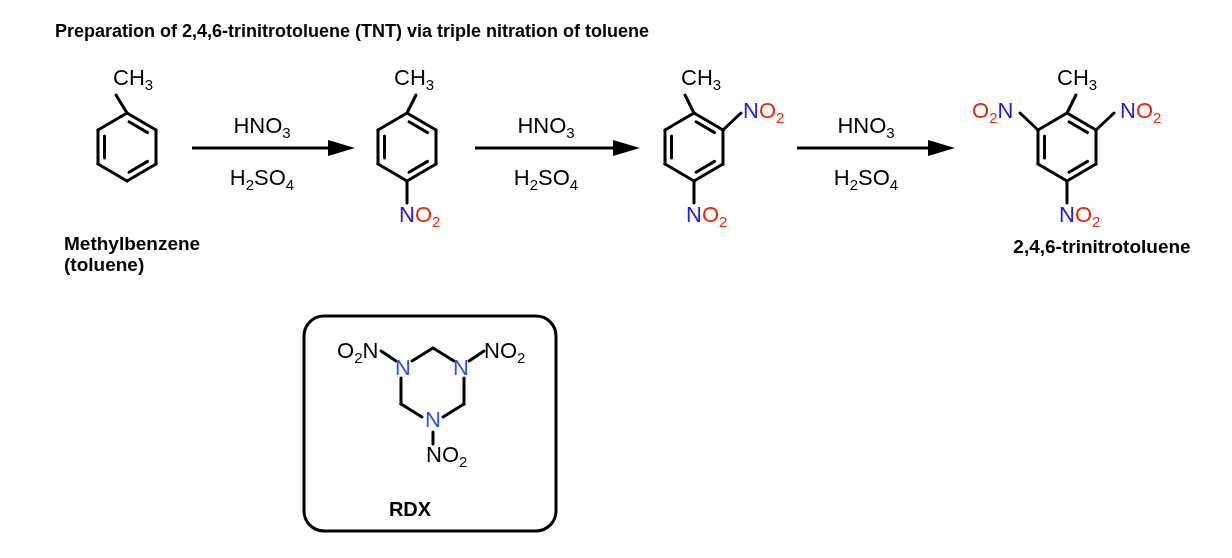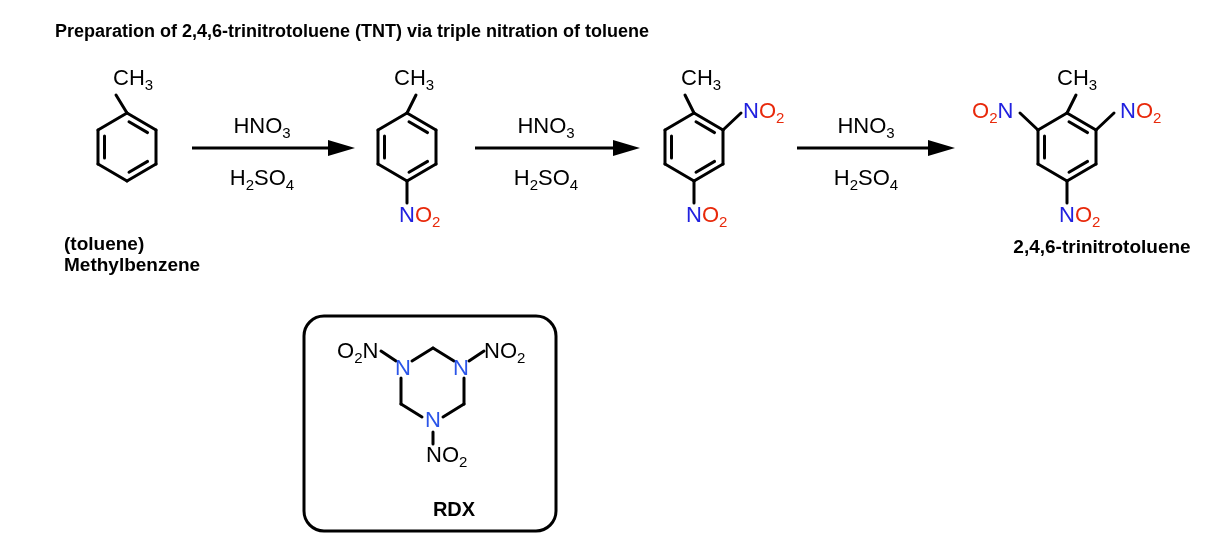--- a/index.html
+++ b/index.html
@@ -109,22 +109,22 @@
         <line x1="381" y1="351" x2="396" y2="361"></line>
         <line x1="469" y1="361" x2="484" y2="351"></line>
         <line x1="433" y1="432" x2="433" y2="444"></line>
       </g>
     </svg>
 
   <div id="title" class="abs">Preparation of 2,4,6-trinitrotoluene (TNT) via triple nitration of toluene</div>
 
   <div class="formula" style="left:113px;top:68px;"><span>CH</span><sub>3</sub></div>
   <div class="cname" style="left:64px;top:233px;">
+    <div>Methylbenzene</div>
     <div>(toluene)</div>
-    <div>Methylbenzene</div>
   </div>
 
   <div class="formula centerx" style="left:262px;top:116px;"><span>HNO</span><sub>3</sub></div>
   <div class="formula centerx" style="left:262px;top:168px;"><span>H</span><sub>2</sub><span>SO</span><sub>4</sub></div>
 
   <div class="formula" style="left:394px;top:68px;"><span>CH</span><sub>3</sub></div>
   <div class="formula" style="left:399px;top:205px;"><span style="color: rgb(33, 33, 223);">N</span><span style="color: rgb(232, 41, 11);">O</span><sub style="color: rgb(232, 41, 11);">2</sub></div>
 
   <div class="formula centerx" style="left:546px;top:116px;"><span>HNO</span><sub>3</sub></div>
   <div class="formula centerx" style="left:546px;top:168px;"><span>H</span><sub>2</sub><span>SO</span><sub>4</sub></div>
@@ -143,15 +143,15 @@
   <div class="cname centerx ctr" style="left:1102px;top:236px;">
     <div>2,4,6-trinitrotoluene</div>
   </div>
 
   <div class="formula" style="left:337px;top:341px;"><span>O</span><sub>2</sub><span>N</span></div>
   <div class="formula" style="left:484px;top:341px;"><span>NO</span><sub>2</sub></div>
   <div class="formula" style="left:395px;top:358px;"><span style="color: rgb(43, 85, 232);">N</span></div>
   <div class="formula" style="left:453px;top:358px;"><span style="color: rgb(43, 85, 232);">N</span></div>
   <div class="formula" style="left:425px;top:410px;"><span style="color: rgb(43, 85, 232);">N</span></div>
   <div class="formula" style="left:426px;top:445px;"><span>NO</span><sub>2</sub></div>
-  <div id="rdx-label" class="centerx" style="left:454px;top:498px;">RDX</div>
+  <div id="rdx-label" class="centerx" style="left:410px;top:498px;">RDX</div>
 
 </div>
 
 </body></html>

